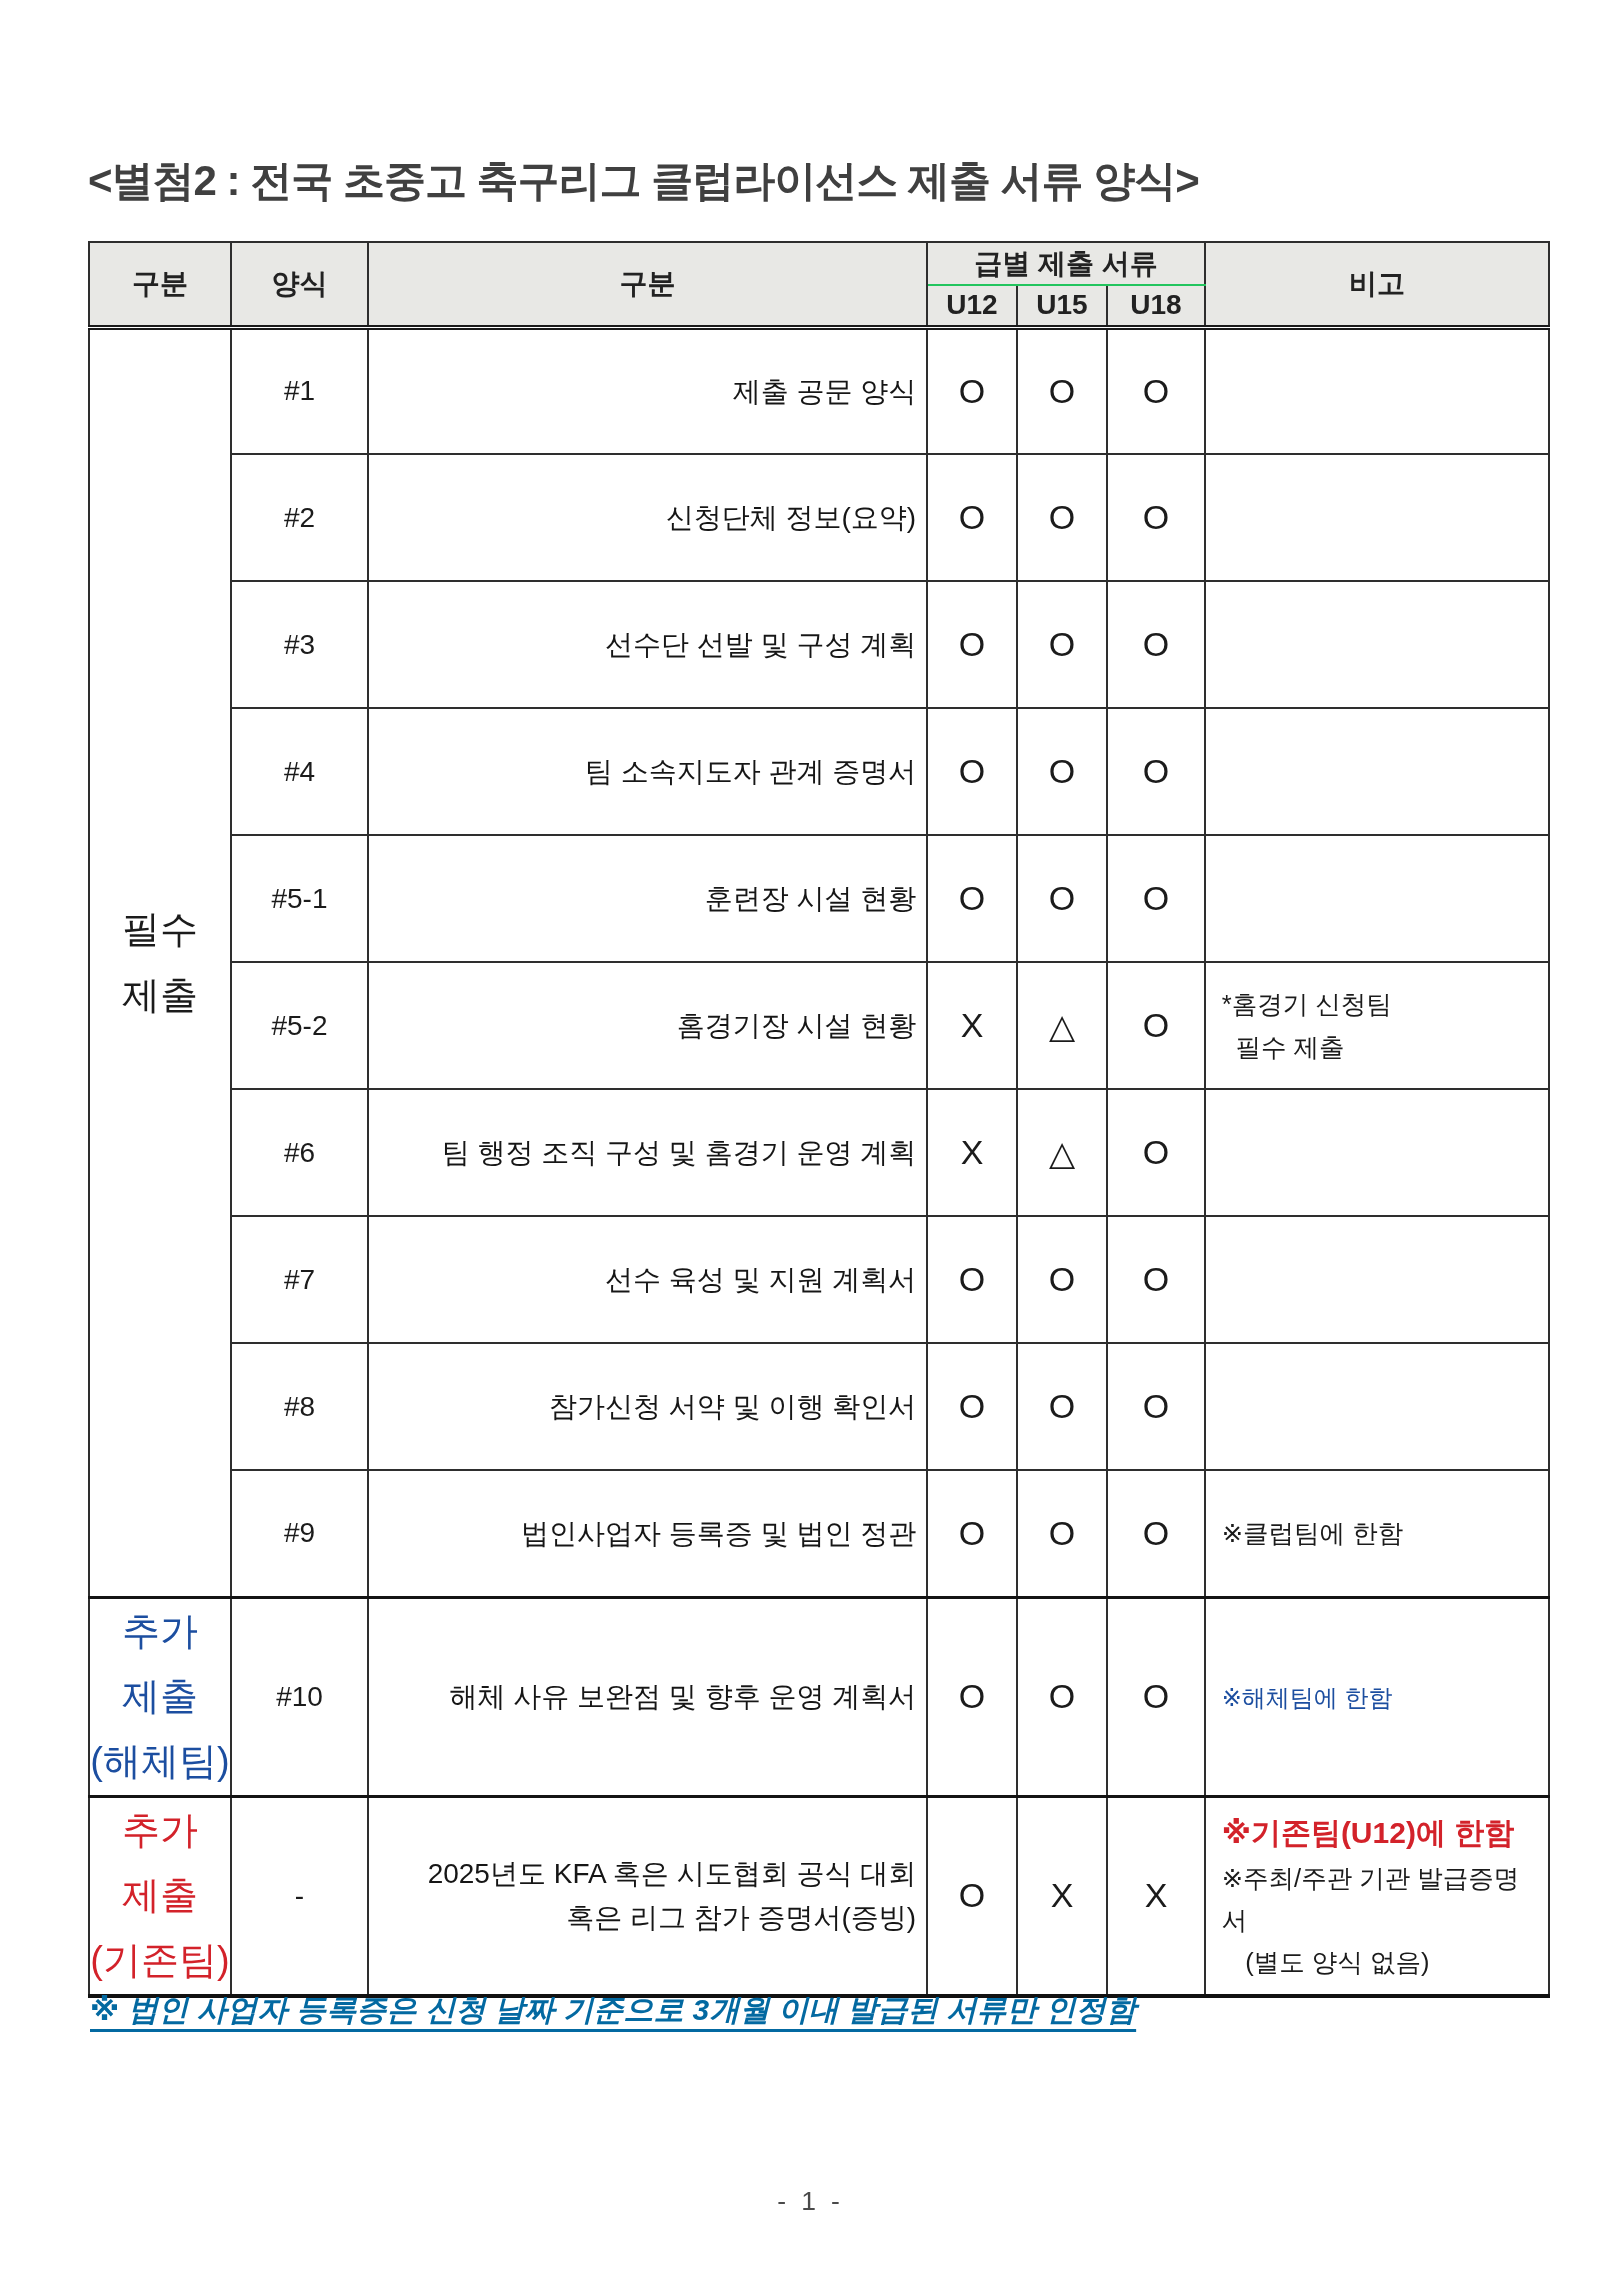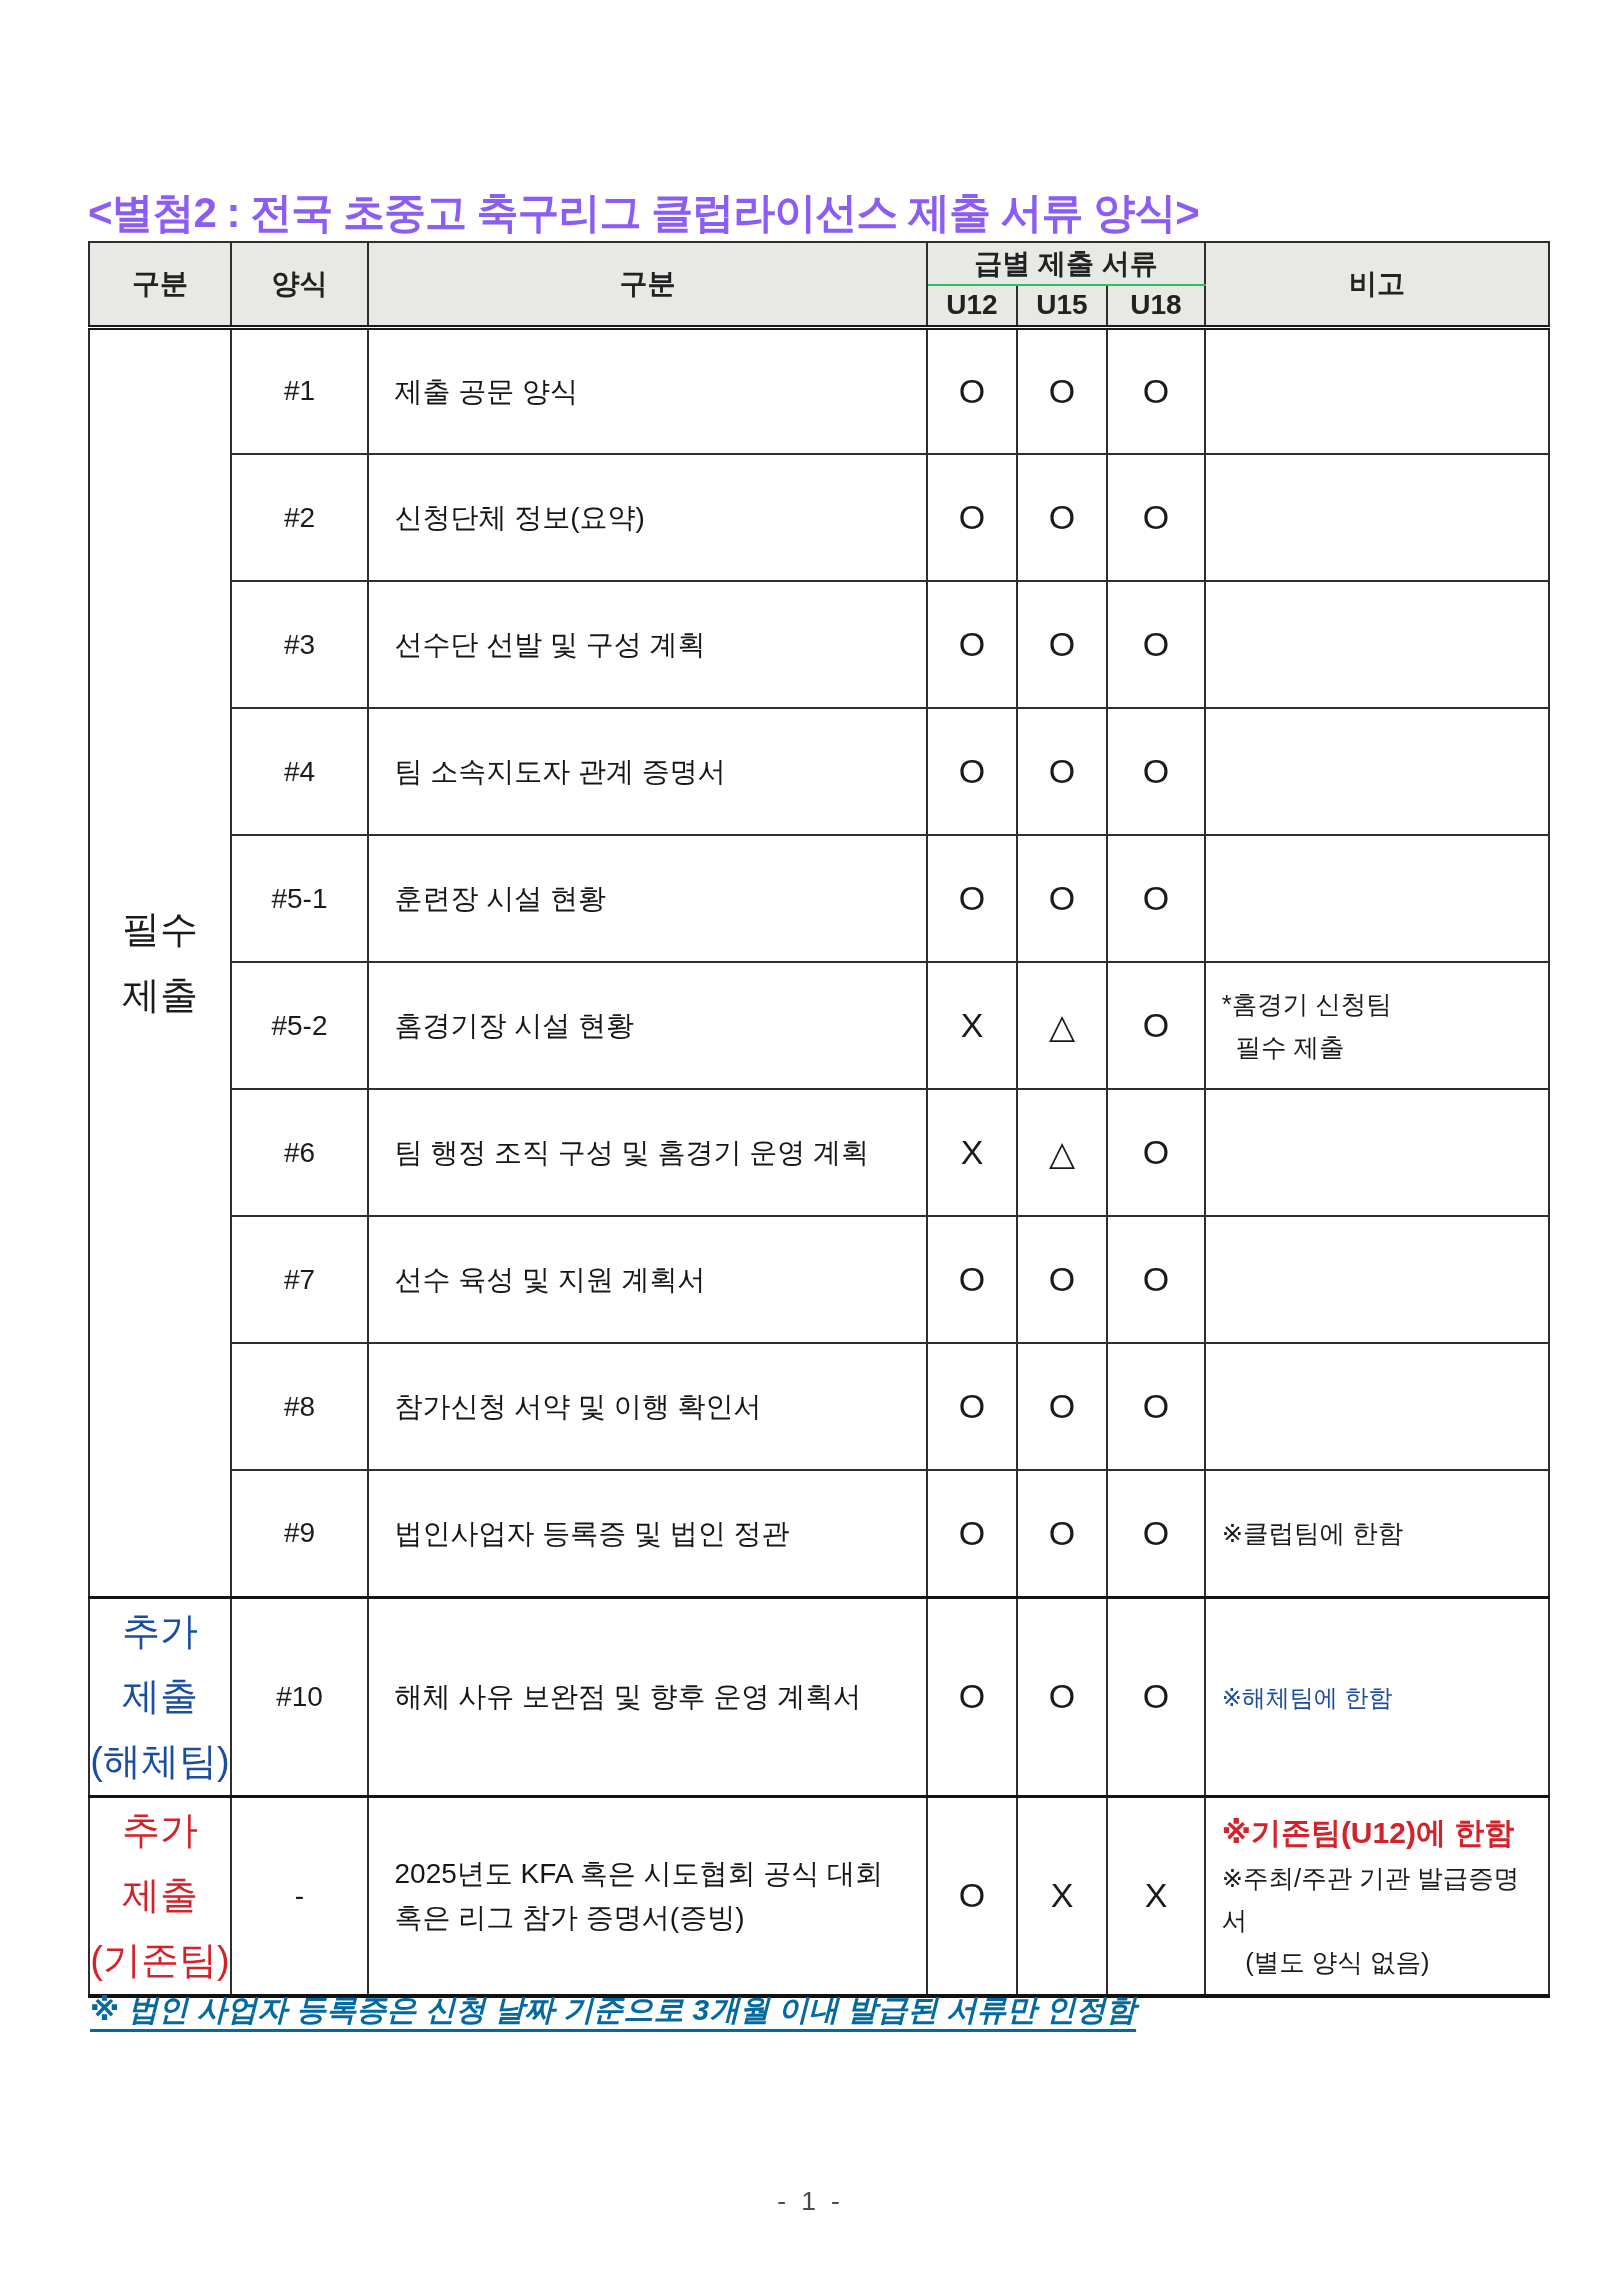--- a/index.html
+++ b/index.html
@@ -3,23 +3,22 @@
 <meta charset="utf-8">
 <style>
   html,body{margin:0;padding:0;}
   body{
     width:1621px;height:2294px;position:relative;background:#ffffff;
     font-family:"Liberation Sans","DejaVu Sans",sans-serif;color:#1b1b1b;
     overflow:hidden;
   }
   .page-title{
     position:absolute;left:88px;top:153px;width:1451px;
-    font-size:42px;font-weight:800;letter-spacing:-1px;color:#8b5cf6;
+    font-size:42px;font-weight:800;letter-spacing:-1px;color:#404040;
     white-space:nowrap;
-    margin-top:32px;
   }
   table.doc-table{
     position:absolute;left:88px;top:241px;width:1460px;
     border-collapse:collapse;table-layout:fixed;
     border:2.9px solid #1a1a1a;border-bottom:4.9px solid #111;
   }
   .doc-table th,.doc-table td{
     border:2px solid #2e2e2e;
     vertical-align:middle;
     padding:0;
@@ -38,21 +37,21 @@
   tr.r-tall{height:176px;}
   tr.r-last{height:179px;}
   tr.thick-top > td{border-top:3.9px solid #141414;}
   td.group-cell{
     text-align:center;font-weight:400;font-size:38px;line-height:1.72;color:#1b1b1b;
   }
   td.group-cell .line{display:block;}
   td.group-cell.blue{color:var(--accent-blue,#1c4ea0);}
   td.group-cell.red{color:var(--accent-red,#d3222a);}
   td.form-cell{text-align:center;font-size:28px;color:#1b1b1b;}
-  td.name-cell{text-align:left;padding-left:25.5px;padding-right:9.8px;font-size:28px;line-height:1.55;color:#161616;}
+  td.name-cell{text-align:right;padding-left:25.5px;padding-right:9.8px;font-size:28px;line-height:1.55;color:#161616;}
   td.name-cell .line{display:block;}
   td.sym-cell{text-align:center;font-size:34px;font-weight:400;color:#1b1b1b;}
   td.remark-cell{text-align:left;padding-left:15.7px;padding-right:21px;font-size:25.5px;line-height:1.65;color:#1b1b1b;}
   td.remark-cell .line{display:block;}
   td.remark-cell .indent{padding-left:13.7px;}
   td.remark-cell .indent2{padding-left:23.5px;}
   .remark-blue-strong{color:var(--accent-blue,#1c4ea0);font-weight:400;font-size:24px;}
   .remark-red-strong{color:var(--accent-red,#d3222a);font-weight:700;font-size:30px;}
   .footnote{
     position:absolute;left:90px;top:1990px;width:1274px;

